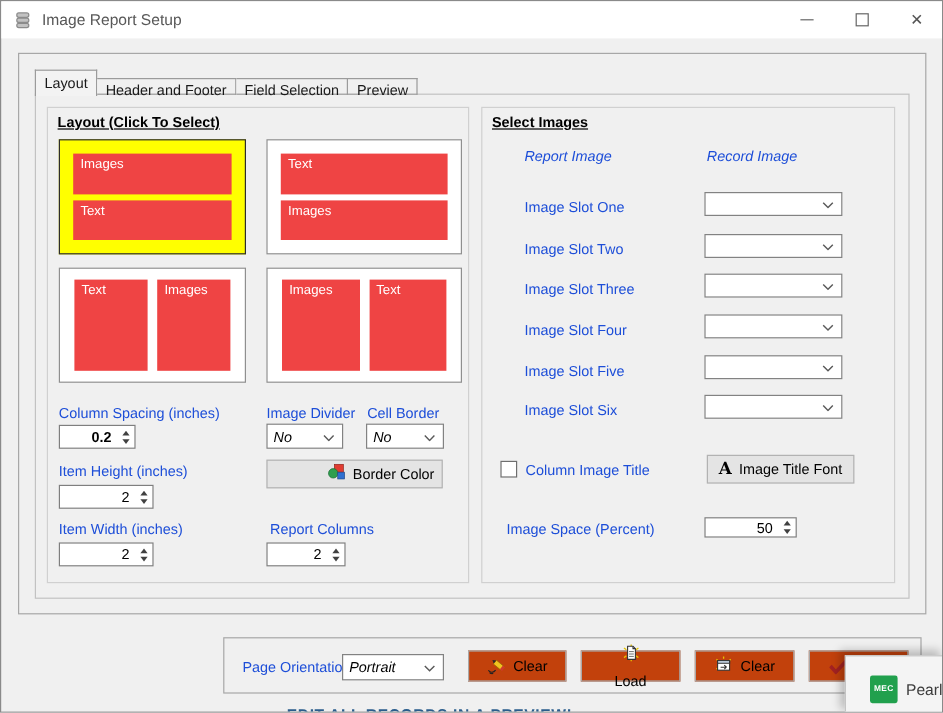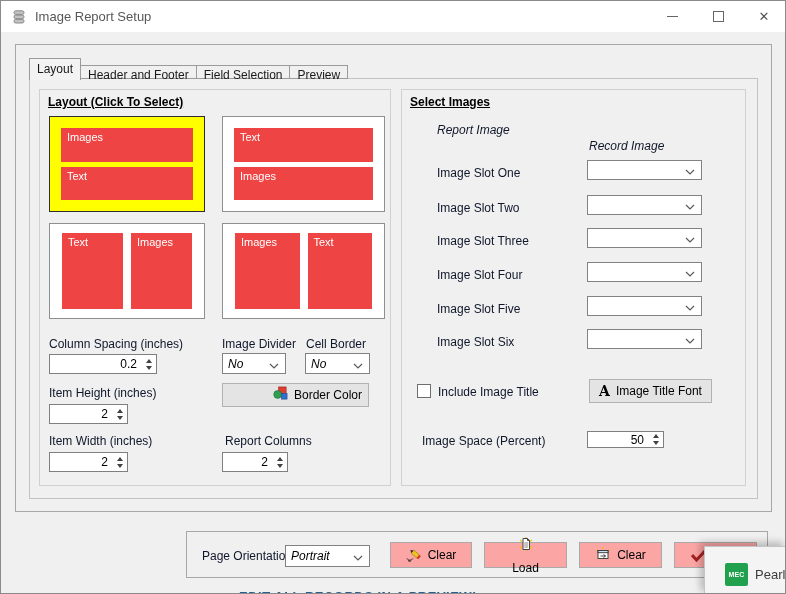--- a/index.html
+++ b/index.html
@@ -19,42 +19,42 @@
   
   .outer-panel { position:absolute; left:14px; top:43px; width:757px; height:468px; border:1px solid #a7a7a7; background:#f0f0f0; }
   .tabstrip { position:absolute; left:28px; top:57px; height:21px; display:flex; align-items:flex-end; z-index:3; }
   .tab { height:14px; line-height:18px; padding:0 7px; font-size:12px; color:#1a1a1a; background:#f0f0f0; border:1px solid #9b9b9b; border-left:none; white-space:nowrap; }
   .tab:first-child { border-left:1px solid #9b9b9b; }
   .tab.active { height:22px; line-height:20px; margin-bottom:-1px; background:#f3f3f3; border-bottom:none; }
   .tabpage { position:absolute; left:28px; top:77px; width:729px; height:421px; background:#f0f0f0; border:1px solid #c2c2c2; z-index:1; }
 
   .groupbox { position:absolute; border:1px solid #d0d0d0; background:#f0f0f0; }
   .group-title { position:absolute; left:8px; top:5px; font-size:12px; font-weight:bold; text-decoration:underline; color:#000; white-space:nowrap; }
-  .lbl { position:absolute; font-size:12px; color:#0f172a; white-space:nowrap; }
+  .lbl { position:absolute; font-size:12px; color:#1d4ed8; white-space:nowrap; }
   .lbl-italic { font-style:italic; }
 
   
   .layout-opt { position:absolute; display:flex; cursor:pointer; }
   .opt-stacked { flex-direction:column; gap:5px; padding:11px; }
   .opt-side { flex-direction:row; gap:8px; padding:9px 12px; }
   .opt-selected { background:#ffff00; border:1px solid #2d2d2d; }
   .opt-plain { background:#ffffff; border:1px solid #8f8f8f; }
   .opt-bar { flex:1; background:#ef4444; color:#ffffff; font-size:11px; padding:3px 6px; }
 
   
   .spinner { position:absolute; background:#fff; border:1px solid #7f7f7f; display:flex; align-items:center; }
   .spin-value { flex:1; text-align:right; font-size:12px; padding-right:4px; color:#000; }
   .spin-arrows { width:15px; height:100%; display:flex; flex-direction:column; align-items:center; justify-content:center; gap:3px; }
   .tri-up { width:0; height:0; border-left:3px solid transparent; border-right:3px solid transparent; border-bottom:4px solid #404040; }
   .tri-down { width:0; height:0; border-left:3px solid transparent; border-right:3px solid transparent; border-top:4px solid #404040; }
   .combo { position:absolute; background:#fff; border:1px solid #828282; display:flex; align-items:center; justify-content:space-between; padding:0 6px 0 5px; }
   .combo-text { font-size:12px; color:#000;font-style:italic; }
   .checkbox { position:absolute; width:14px; height:14px; background:#fff; border:1px solid #6e6e6e; }
 
-  .btn { position:absolute; display:flex; align-items:center; justify-content:center; gap:6px; font-size:12px; color:#000; background:#fca5a5; border:1px solid #a9a9a9; cursor:pointer; }
+  .btn { position:absolute; display:flex; align-items:center; justify-content:center; gap:6px; font-size:12px; color:#000; background:#c2410c; border:1px solid #a9a9a9; cursor:pointer; }
   .btn-tool { background:#e4e4e4; border:1px solid #b2b2b2; }
 
   
   .bottom-bar { position:absolute; left:185px; top:530px; width:582px; height:47px; border:1px solid #a7a7a7; background:#f0f0f0; }
 
   
   .toast { position:absolute; left:703px; top:545px; width:83px; height:49px; background:#f4f4f4; border:1px solid #c4c4c4; box-shadow:-4px -4px 7px rgba(0,0,0,0.22); z-index:10; overflow:hidden; }
   .mec-badge { position:absolute; left:20px; top:16px; width:23px; height:23px; border-radius:2px; display:flex; align-items:center; justify-content:center; font-size:7px; font-weight:bold; color:#fff; letter-spacing:0.2px; }
   .toast-text { position:absolute; left:50px; top:20px; font-size:13px; color:#3c3c3c; white-space:nowrap; }
 
@@ -113,21 +113,21 @@
       <div class="layout-opt opt-side opt-plain" style="left:9px; top:133px; width:156px; height:96px;">
         <div class="opt-bar">Text</div>
         <div class="opt-bar">Images</div>
       </div>
       <div class="layout-opt opt-side opt-plain" style="left:182px; top:133px; width:163px; height:96px;">
         <div class="opt-bar">Images</div>
         <div class="opt-bar">Text</div>
       </div>
 
       <span class="lbl" style="left:9px; top:247px;">Column Spacing (inches)</span>
-      <div class="spinner" style="left:9px; top:264px; width:108px; height:20px;">
+      <div class="spinner" style="left:9px; top:264px; width:64px; height:20px;font-weight:bold;">
         <span class="spin-value">0.2</span>
         <span class="spin-arrows">
           <span class="tri-up"></span>
           <span class="tri-down"></span>
         </span>
       </div>
 
       <span class="lbl" style="left:182px; top:247px;">Image Divider</span>
       <div class="combo" style="left:182px; top:263px; width:64px; height:21px;">
         <span class="combo-text">No</span>
@@ -180,21 +180,21 @@
           <span class="tri-up"></span>
           <span class="tri-down"></span>
         </span>
       </div>
     </div>
 
     <div class="groupbox" style="left:371px; top:10px; width:345px; height:397px;">
       <span class="group-title">Select Images</span>
 
       <span class="lbl lbl-italic" style="left:35px; top:33px;">Report Image</span>
-      <span class="lbl lbl-italic" style="left:187px; top:49px;">Record Image</span>
+      <span class="lbl lbl-italic" style="left:187px; top:33px;">Record Image</span>
 
       <span class="lbl" style="left:35px; top:76px;">Image Slot One</span>
       <div class="combo" style="left:185px; top:70px; width:115px; height:20px;">
         <span class="combo-text"></span>
         <span><svg width="10" height="6" viewBox="0 0 10 6">
               <path d="M1 1 L5 5 L9 1" stroke="#5a5a5a" stroke-width="1.2" fill="none"></path>
             </svg></span>
       </div>
 
       <span class="lbl" style="left:35px; top:111px;">Image Slot Two</span>
@@ -231,21 +231,21 @@
 
       <span class="lbl" style="left:35px; top:245px;">Image Slot Six</span>
       <div class="combo" style="left:185px; top:239px; width:115px; height:20px;">
         <span class="combo-text"></span>
         <span><svg width="10" height="6" viewBox="0 0 10 6">
               <path d="M1 1 L5 5 L9 1" stroke="#5a5a5a" stroke-width="1.2" fill="none"></path>
             </svg></span>
       </div>
 
       <span class="checkbox" style="left:15px; top:294px;"></span>
-      <span class="lbl" style="left:36px; top:295px;">Include Image Title</span>
+      <span class="lbl" style="left:36px; top:295px;">Column Image Title</span>
 
       <div class="btn btn-tool" style="left:187px; top:289px; width:123px; height:24px;">
         <span class="font-a">A</span>
         <span>Image Title Font</span>
       </div>
 
       <span class="lbl" style="left:20px; top:344px;">Image Space (Percent)</span>
       <div class="spinner" style="left:185px; top:341px; width:77px; height:17px;">
         <span class="spin-value">50</span>
         <span class="spin-arrows">

